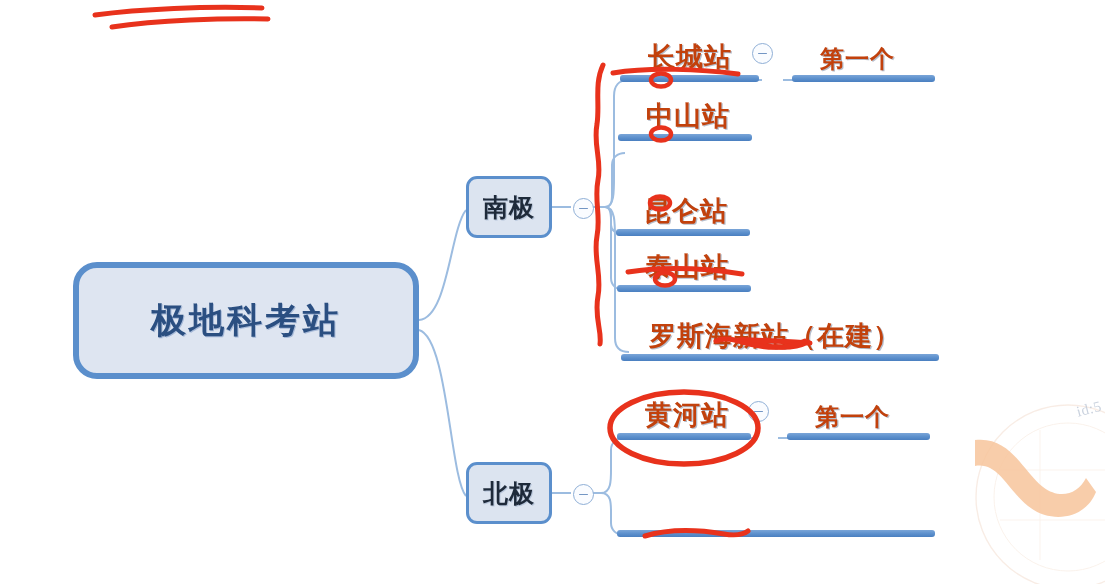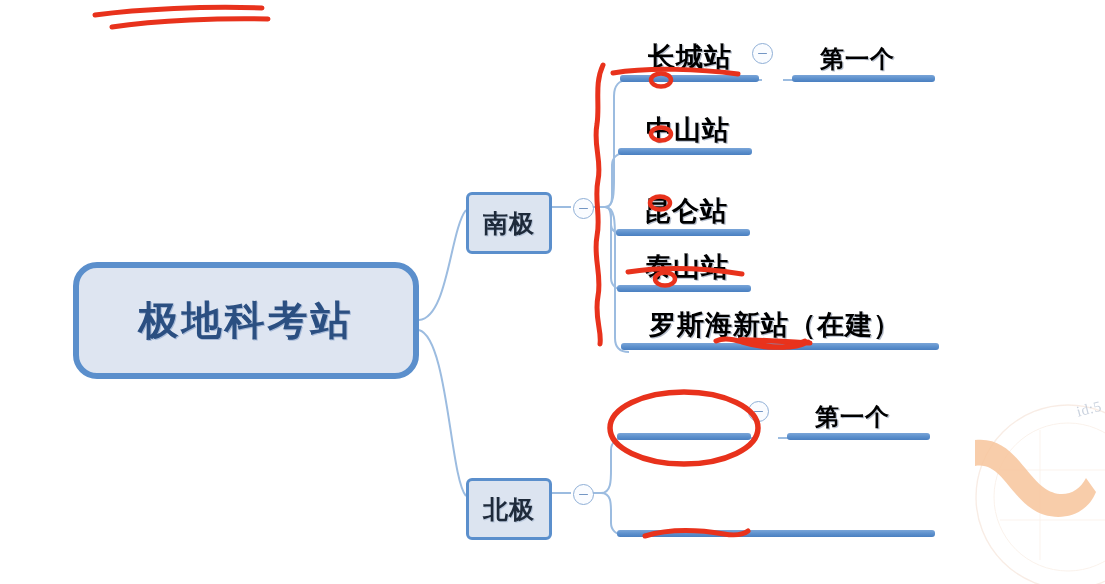--- a/index.html
+++ b/index.html
@@ -37,48 +37,47 @@
     z-index:4;
     white-space:nowrap;
   }
   .node-root{
     left:73px;top:262px;width:346px;height:117px;
     border:6px solid #5B8FCC;
     border-radius:24px;
     background:#DEE5F1;
   }
   .node-root .label{
-    font-size:40px;font-weight:bold;color:#2B4F81;
+    font-size:35px;font-weight:bold;color:#2B4F81;
     letter-spacing:3px;
     text-shadow:1px 1px 0 rgba(120,150,195,.55);
     text-align:center;
   }
   .node-branch{
     width:86px;height:62px;
     border:3px solid #5B8FCC;
-    border-radius:6px;
+    border-radius:11px;
     background:#DCE4F0;
-    margin-top:16px;
   }
   .node-branch .label{
     font-size:25px;font-weight:bold;color:#1E2A3A;
     letter-spacing:1px;
     text-shadow:1px 1px 0 rgba(150,170,200,.5);
   }
   #branch-south{left:466px;top:176px;}
   #branch-north{left:466px;top:462px;}
 
   
   .leaf{
     position:absolute;z-index:4;
     display:block;
   }
   .leaf .leaf-text{
     position:absolute;left:28px;bottom:7px;
-    font-size:27px;font-weight:bold;color:#000000;
+    font-size:27px;font-weight:bold;color:#c2410c;
     white-space:nowrap;letter-spacing:1px;
     text-shadow:1.2px 1.2px 0 rgba(120,135,160,.55);
   }
   .leaf .leaf-bar{
     position:absolute;left:0;bottom:0;height:7px;border-radius:3px;
     background:linear-gradient(180deg,#7AA5D8 0%,#5B8FCC 55%,#4A7FC0 100%);
   }
   
   .subleaf .leaf-text{font-size:24px;}
 
@@ -180,48 +179,49 @@
     <span class="leaf-bar" style="width:139px;"></span>
   </div>
   <div class="toggle" style="left:752px;top:43px;">
       <i></i>
     </div>
   <div class="leaf subleaf" style="left:792px;top:32px;width:160px;height:50px;">
     <span class="leaf-text">第一个</span>
     <span class="leaf-bar" style="width:143px;"></span>
   </div>
 
-  <div class="leaf" style="left:618px;top:105px;width:180px;height:50px;">
+  <div class="leaf" style="left:618px;top:91px;width:180px;height:50px;">
     <span class="leaf-text">中山站</span>
     <span class="leaf-bar" style="width:134px;"></span>
   </div>
 
   <div class="leaf" style="left:616px;top:186px;width:180px;height:50px;">
     <span class="leaf-text">昆仑站</span>
     <span class="leaf-bar" style="width:134px;"></span>
   </div>
 
   <div class="leaf" style="left:617px;top:242px;width:180px;height:50px;">
     <span class="leaf-text">泰山站</span>
     <span class="leaf-bar" style="width:134px;"></span>
   </div>
 
-  <div class="leaf" style="left:621px;top:300px;width:340px;height:50px;">
+  <div class="leaf" style="left:621px;top:311px;width:340px;height:50px;">
     <span class="leaf-text">罗斯海新站（在建）</span>
     <span class="leaf-bar" style="width:318px;"></span>
   </div>
 
   <div class="node node-branch" id="branch-north">
     <span class="label">北极</span>
   </div>
   <div class="toggle" style="left:573px;top:484px;">
       <i></i>
     </div>
 
   <div class="leaf" style="left:617px;top:390px;width:180px;height:50px;">
+    <span class="leaf-text">黄河站</span>
     <span class="leaf-bar" style="width:134px;"></span>
   </div>
   <div class="toggle" style="left:748px;top:401px;">
       <i></i>
     </div>
   <div class="leaf subleaf" style="left:787px;top:390px;width:160px;height:50px;">
     <span class="leaf-text">第一个</span>
     <span class="leaf-bar" style="width:143px;"></span>
   </div>
 

